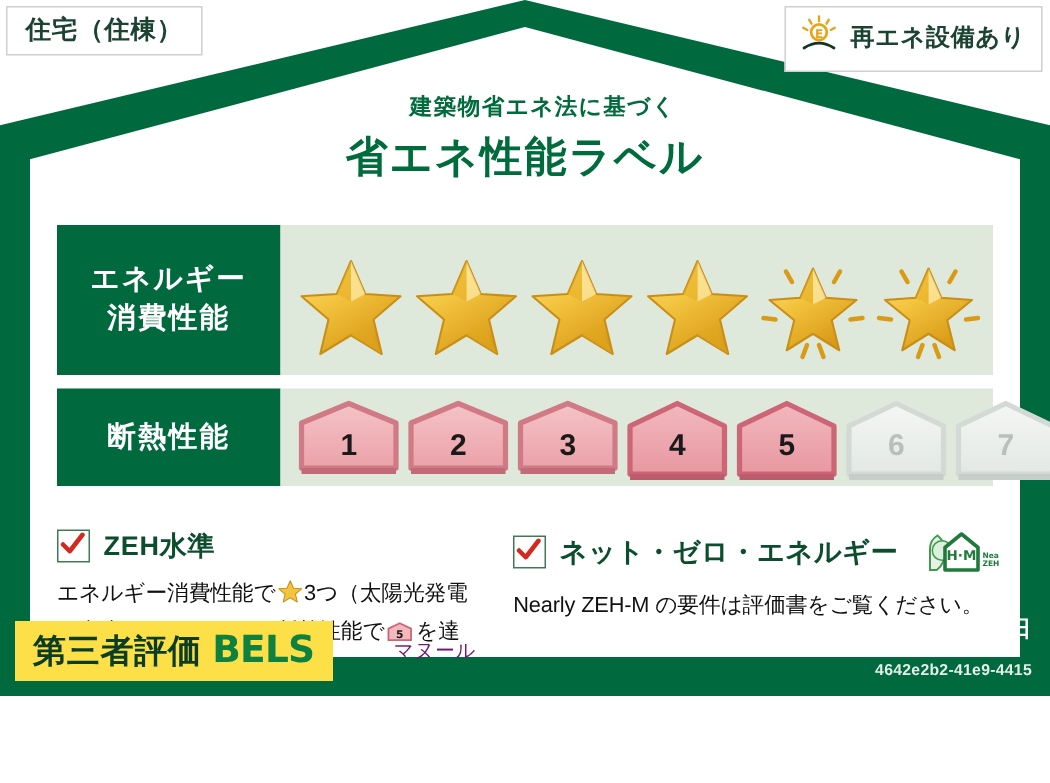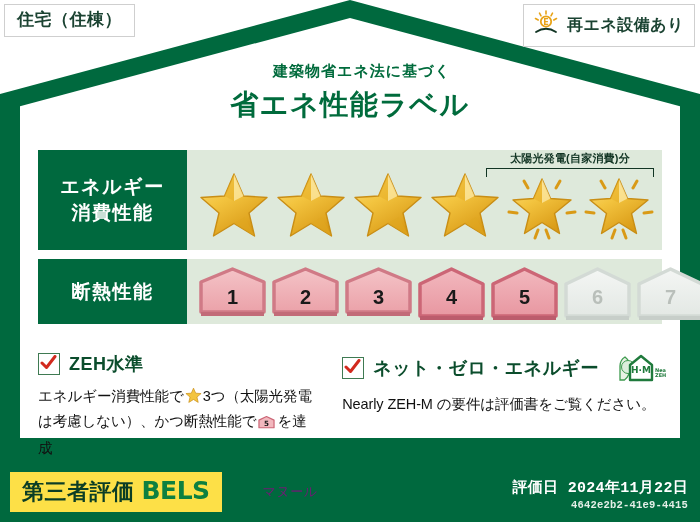--- a/index.html
+++ b/index.html
@@ -7,21 +7,21 @@
     padding: 0;
     background: #ffffff;
   }
   body {
     font-family: "Liberation Sans", "DejaVu Sans", sans-serif;
   }
 
   #label-root {
     position: relative;
     width: 700px;
-    height: 522px;
+    height: 464px;
     overflow: hidden;
     background: #ffffff;
   }
 
   
   .green-bg {
     position: absolute;
     inset: 0;
     background: #00693E;
     clip-path: polygon(0% 18%, 50% 0%, 100% 18%, 100% 100%, 0% 100%);
@@ -305,22 +305,21 @@
     font-weight: bold;
     color: #ffffff;
     letter-spacing: 0.3px;
     font-family: Liberation Mono, monospace;
   }
   .eval-id {
     font-size: 10.5px;
     font-weight: bold;
     color: #e4efe8;
     letter-spacing: 0.2px;
-    margin-top: 2px;
-    font-family: Liberation Mono, monospace;
+    margin-top: 12px;
   }
 </style>
 </head>
 <body>
 
 <div id="label-root">
 
   <div class="green-bg"></div>
   <div class="white-panel"></div>
 
@@ -351,24 +350,20 @@
 
   <div class="rows">
 
     <div class="perf-row row-energy">
       <div class="row-label">
         <span>エネルギー</span>
         <span>消費性能</span>
       </div>
       <div class="row-body">
 
-        <div class="solar-note">
-          <div class="cap">太陽光発電(自家消費)分</div>
-          <div class="solar-bracket"></div>
-        </div>
 
         <div class="stars-wrap">
 
           <div class="star-cell">
             <svg class="star-svg" width="74" height="70" viewBox="0 0 74 70">
               <defs>
                 <linearGradient id="gs1" x1="0" y1="0" x2="0.6" y2="1">
                   <stop offset="0%" stop-color="#FBDE7E"></stop>
                     <stop offset="45%" stop-color="#F3C43F"></stop>
                     <stop offset="100%" stop-color="#D99A16"></stop>

